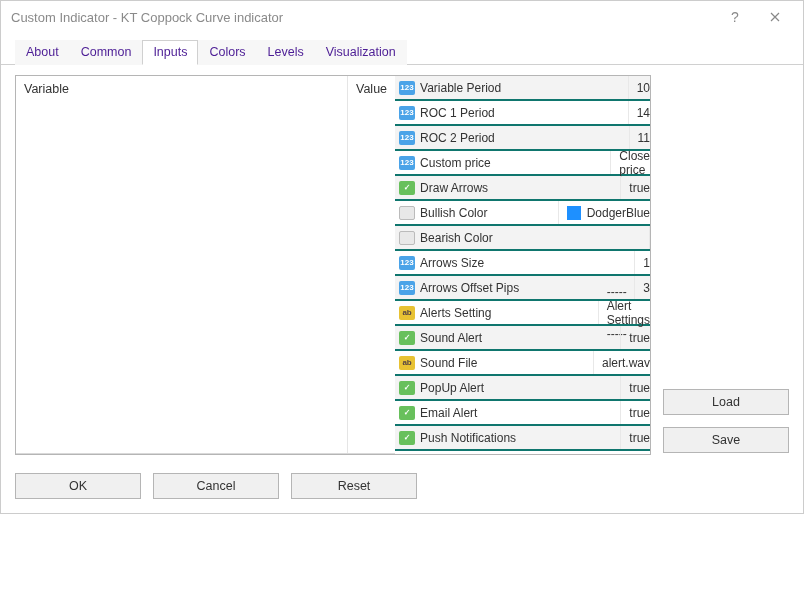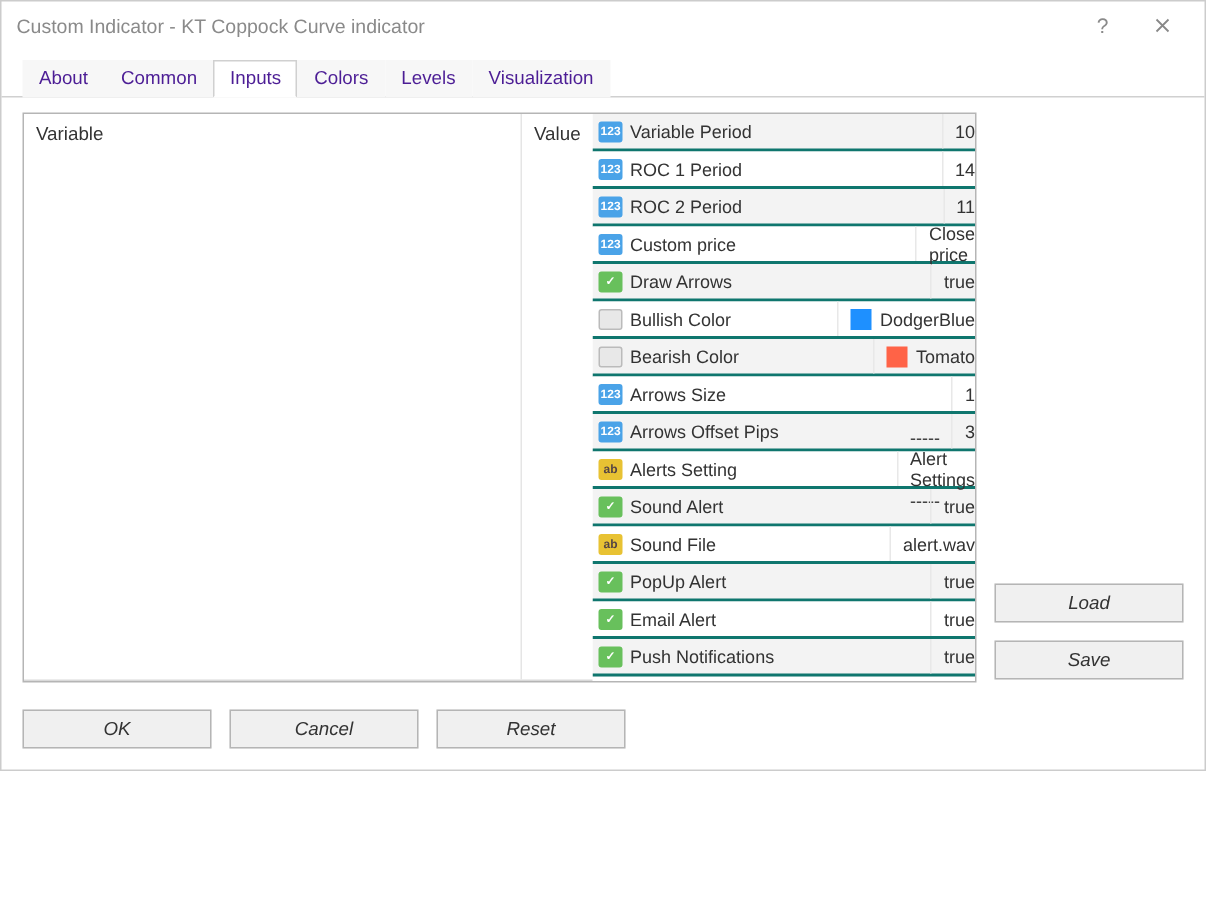--- a/index.html
+++ b/index.html
@@ -143,21 +143,20 @@
   .btn {
     height: 26px;
     background: #f0f0f0;
     border: 1px solid #b5b5b5;
     font-size: 12.5px;
     display: flex;
     align-items: center;
     justify-content: center;
     color: #333;
     cursor: default;
-    font-style: italic;
   }
   .footer {
     display: flex;
     justify-content: flex-start;
     gap: 12px;
     padding: 10px 14px 14px;
   }
   .footer .btn { width: 126px; }
 </style>
 </head>
@@ -245,24 +244,20 @@
             <div class="cell-val">
               <div class="color-swatch" style="background: rgb(30, 144, 255);"></div>
               <span>DodgerBlue</span>
             </div>
           </div>
           <div class="row">
             <div class="cell-var">
               <div class="type-icon ico-clr"></div>
               <span>Bearish Color</span>
             </div>
-            <div class="cell-val">
-              <div class="color-swatch" style="background: rgb(255, 99, 71);"></div>
-              <span>Tomato</span>
-            </div>
           </div>
           <div class="row">
             <div class="cell-var">
               <div class="type-icon ico-int">123</div>
               <span>Arrows Size</span>
             </div>
             <div class="cell-val">
               <span>1</span>
             </div>
           </div>

